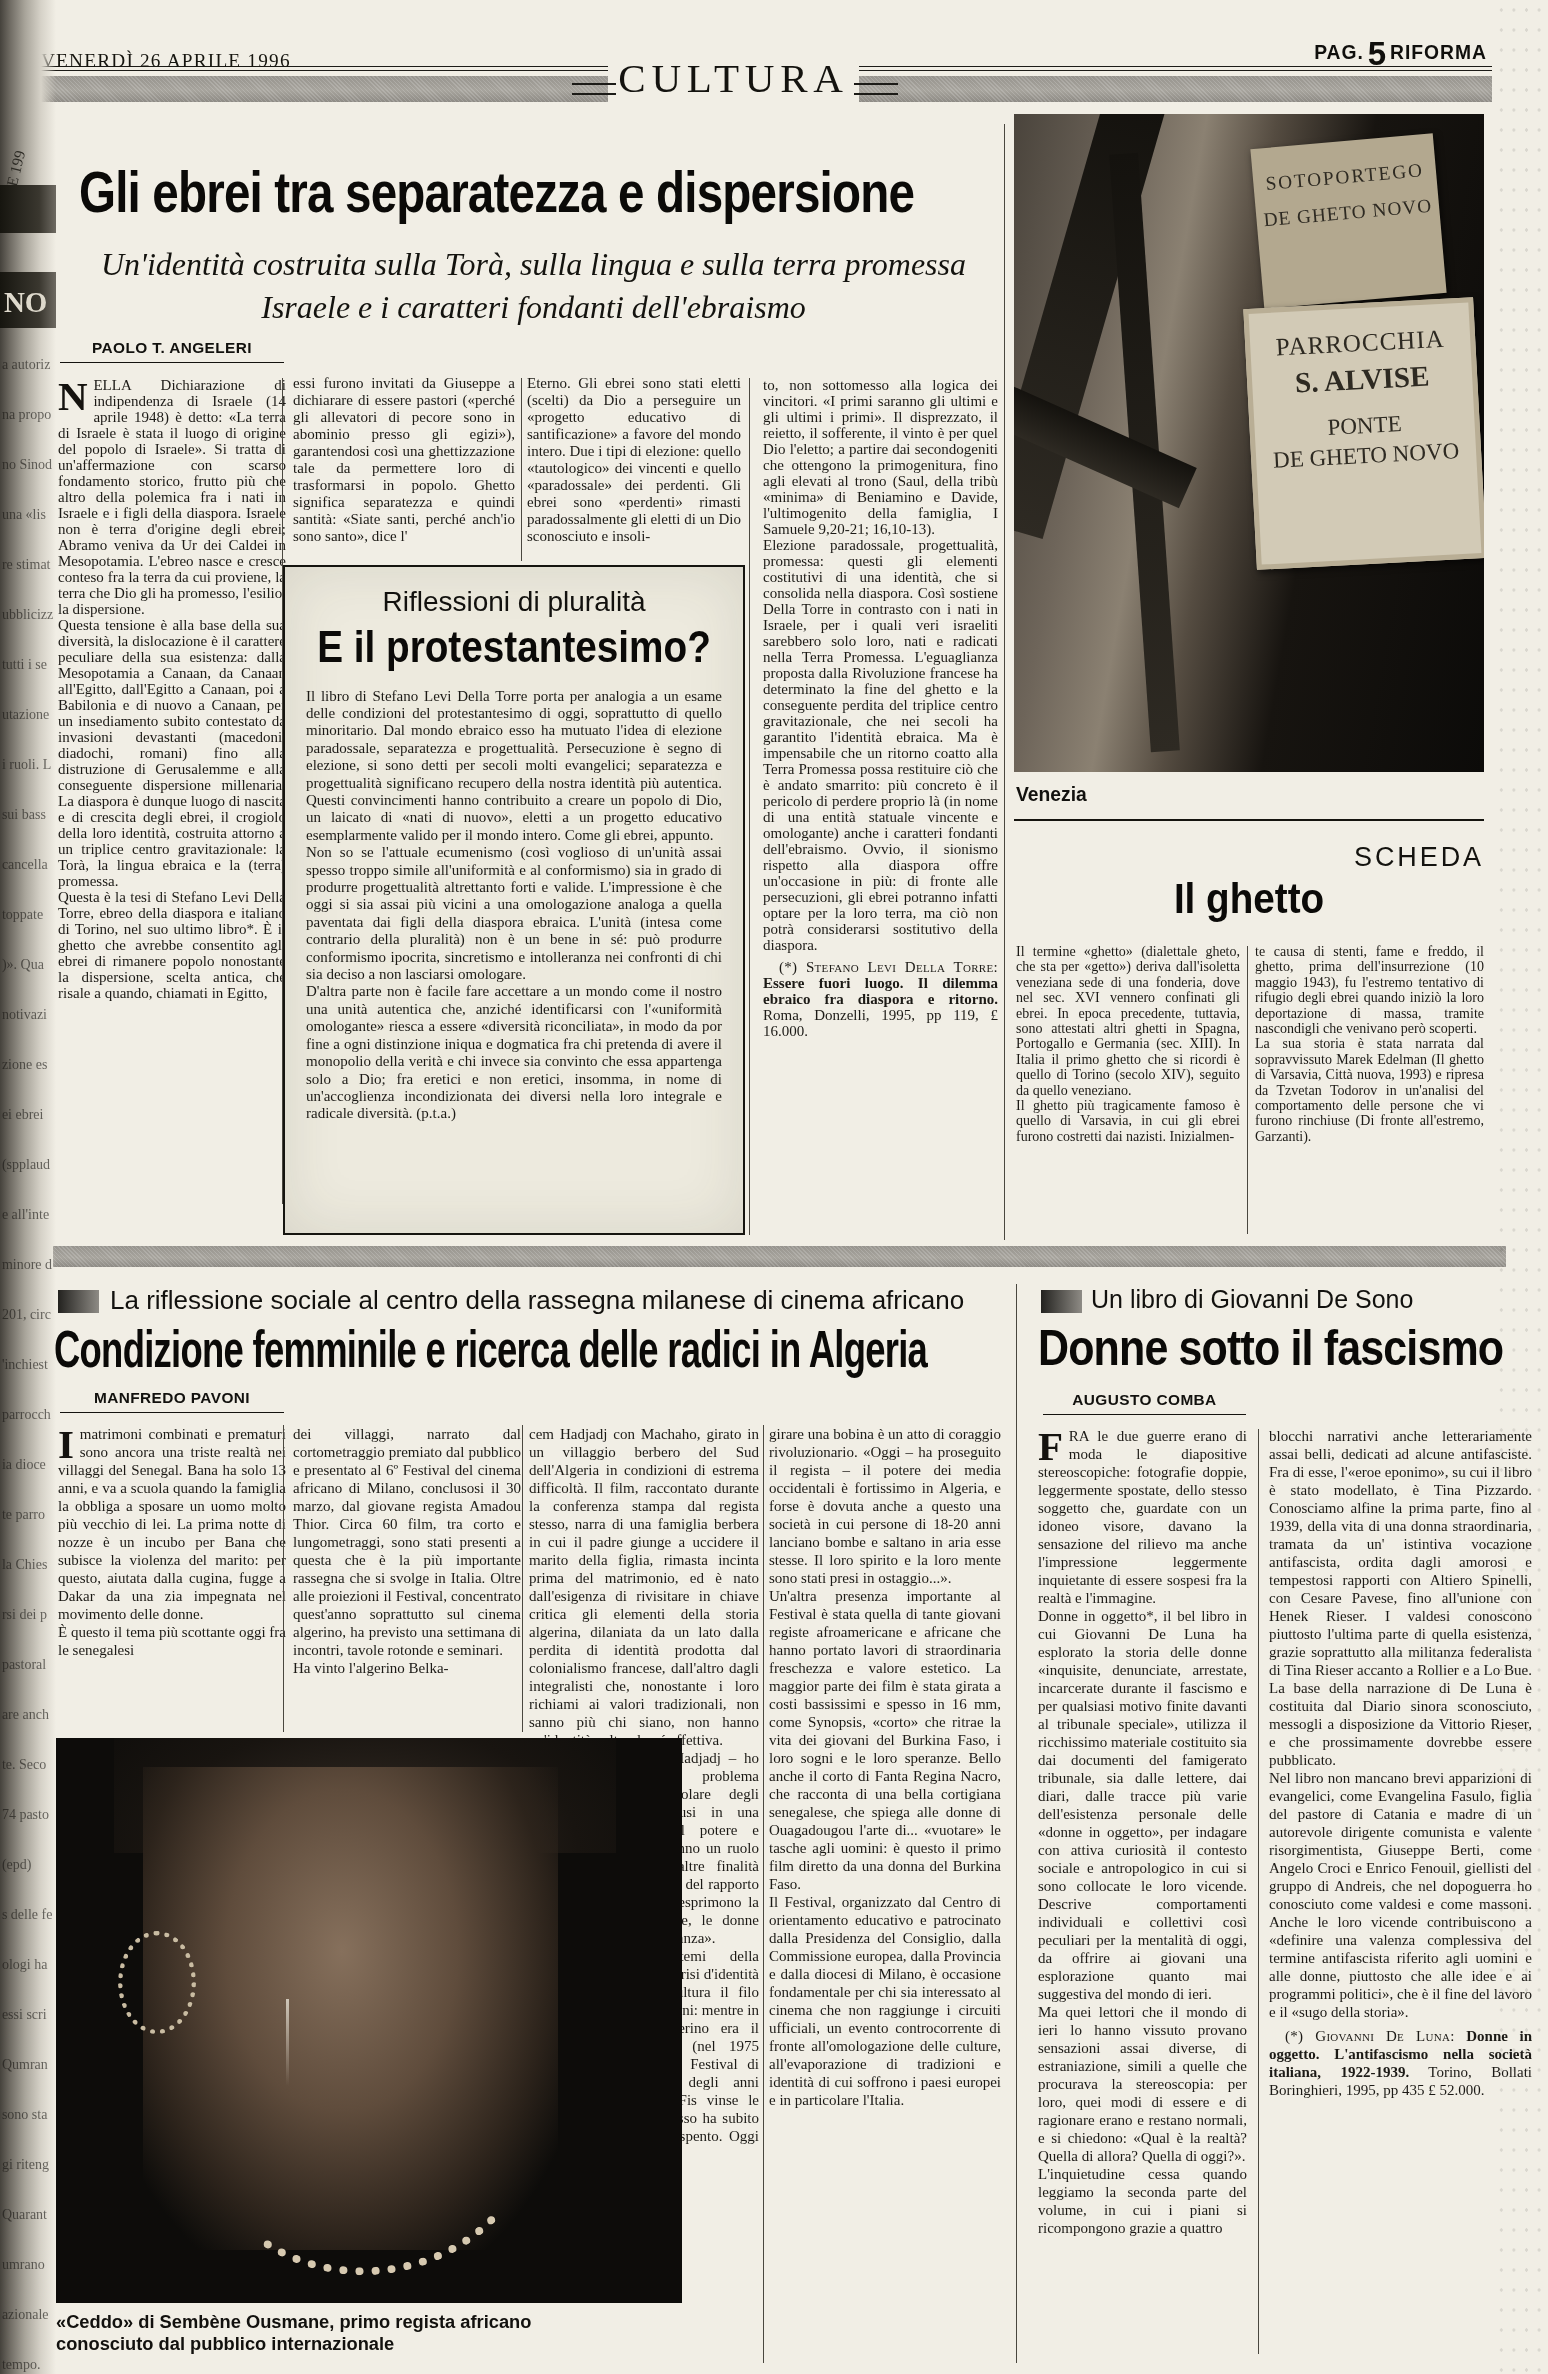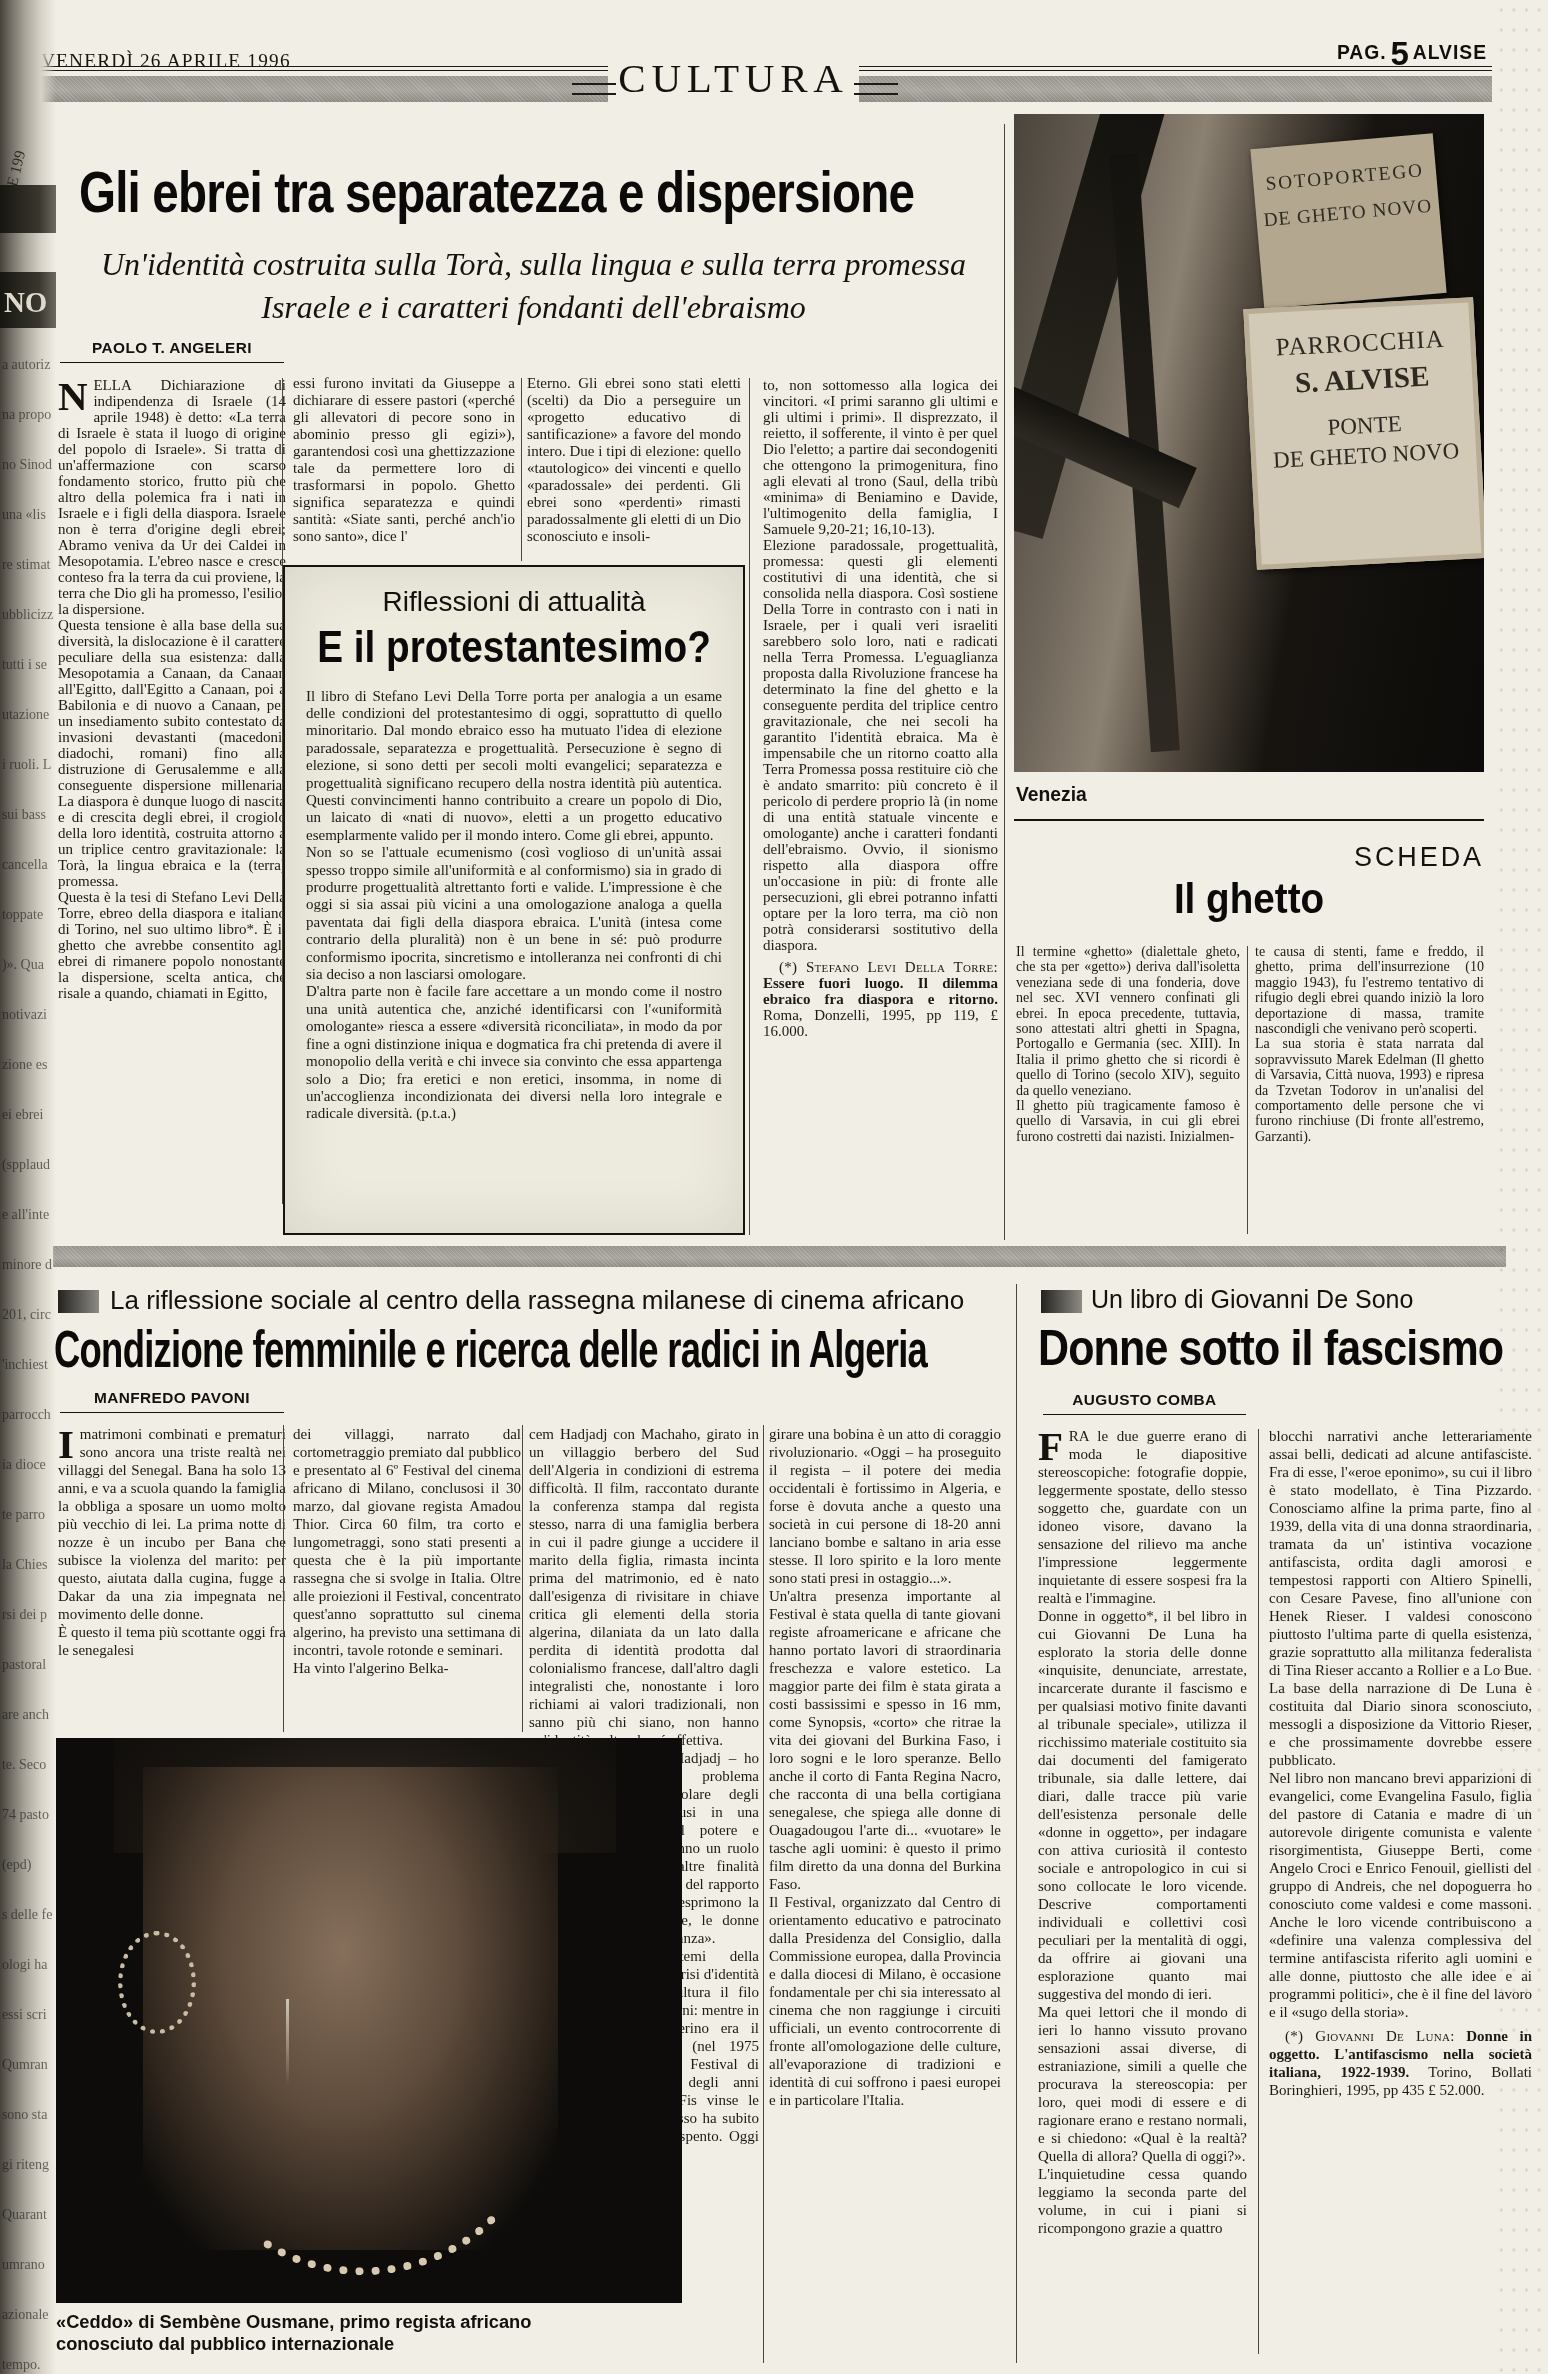--- a/index.html
+++ b/index.html
@@ -69,21 +69,21 @@
   .tear{position:absolute;left:230px;top:261px;width:2.9px;height:87px;background:linear-gradient(#cfc6b8,rgba(207,198,184,0));}
   .speckle{background-image:radial-gradient(rgba(0,0,0,.16) 1px,rgba(0,0,0,0) 1.4px);background-size:12.6px 20px;opacity:.6;}
 </style>
 </head>
 <body>
 
 <div class="page">
 
   <div class="abs dateline">VENERDÌ 26 APRILE 1996</div>
   <div class="abs pagnum">
-    <span class="lbl">PAG.</span><span class="num">5</span><span class="lbl">ALVISE</span>
+    <span class="lbl">PAG.</span><span class="num">5</span><span class="lbl">RIFORMA</span>
   </div>
   <div class="abs hairline" style="left:0;top:66px;width:1492px;"></div>
   <div class="abs hairline2" style="left:0;top:70px;width:1492px;"></div>
   <div class="abs grayband" style="left:0;top:76px;width:1492px;height:26px;"></div>
   <div class="abs cultura-gap" style="left:608px;top:48px;width:251px;height:62px;"></div>
   <div class="abs eqmark" style="left:572px;top:83px;"></div>
   <div class="abs eqmark" style="left:854px;top:83px;"></div>
   <div class="abs cultura" style="left:614px;top:54px;width:239px;">CULTURA</div>
 
   <div class="abs headline" style="left:79px;top:158px;font-size:58px;transform:scaleX(.82);">Gli ebrei tra separatezza e dispersione</div>
@@ -105,21 +105,21 @@
     <div class="flow">to, non sottomesso alla logica dei vincitori. «I primi saranno gli ultimi e gli ultimi i primi». Il disprezzato, il reietto, il sofferente, il vinto è per quel Dio l'eletto; a partire dai secondogeniti che ottengono la primogenitura, fino agli elevati al trono (Saul, della tribù «minima» di Beniamino e Davide, l'ultimogenito della famiglia, I Samuele 9,20-21; 16,10-13).
 Elezione paradossale, progettualità, promessa: questi gli elementi costitutivi di una identità, che si consolida nella diaspora. Così sostiene Della Torre in contrasto con i nati in Israele, per i quali veri israeliti sarebbero solo loro, nati e radicati nella Terra Promessa. L'eguaglianza proposta dalla Rivoluzione francese ha determinato la fine del ghetto e la conseguente perdita del triplice centro gravitazionale, che nei secoli ha garantito l'identità ebraica. Ma è impensabile che un ritorno coatto alla Terra Promessa possa restituire ciò che è andato smarrito: più concreto è il pericolo di perdere proprio là (in nome di una entità statuale vincente e omologante) anche i caratteri fondanti dell'ebraismo. Ovvio, il sionismo rispetto alla diaspora offre un'occasione in più: di fronte alle persecuzioni, gli ebrei potranno infatti optare per la loro terra, ma ciò non potrà considerarsi sostitutivo della diaspora.</div>
     <p class="footnote">
       <span class="fn-lead">(*) Stefano Levi Della Torre:</span>
       <span class="fn-bold">Essere fuori luogo. Il dilemma ebraico fra diaspora e ritorno.</span>
       <span>Roma, Donzelli, 1995, pp 119, £ 16.000.</span>
     </p>
   </div>
 
   <div class="abs inset" style="left:283px;top:565px;width:458px;height:666px;">
-    <div class="ikicker">Riflessioni di attualità</div>
+    <div class="ikicker">Riflessioni di pluralità</div>
     <div class="ititle">E il protestantesimo?</div>
     <div class="ibody">Il libro di Stefano Levi Della Torre porta per analogia a un esame delle condizioni del protestantesimo di oggi, soprattutto di quello minoritario. Dal mondo ebraico esso ha mutuato l'idea di elezione paradossale, separatezza e progettualità. Persecuzione è segno di elezione, si sono detti per secoli molti evangelici; separatezza e progettualità significano recupero della nostra identità più autentica. Questi convincimenti hanno contribuito a creare un popolo di Dio, un laicato di «nati di nuovo», eletti a un progetto educativo esemplarmente valido per il mondo intero. Come gli ebrei, appunto.
 Non so se l'attuale ecumenismo (così voglioso di un'unità assai spesso troppo simile all'uniformità e al conformismo) sia in grado di produrre progettualità altrettanto forti e valide. L'impressione è che oggi si sia assai più vicini a una omologazione analoga a quella paventata dai figli della diaspora ebraica. L'unità (intesa come contrario della pluralità) non è un bene in sé: può produrre conformismo ipocrita, sincretismo e intolleranza nei confronti di chi sia deciso a non lasciarsi omologare.
 D'altra parte non è facile fare accettare a un mondo come il nostro una unità autentica che, anziché identificarsi con l'«uniformità omologante» riesca a essere «diversità riconciliata», in modo da por fine a ogni distinzione iniqua e dogmatica fra chi pretenda di avere il monopolio della verità e chi invece sia convinto che essa appartenga solo a Dio; fra eretici e non eretici, insomma, in nome di un'accoglienza incondizionata dei diversi nella loro integrale e radicale diversità. (p.t.a.)</div>
   </div>
 
   <div class="abs vrule" style="left:282px;top:378px;height:826px;"></div>
   <div class="abs vrule" style="left:521px;top:378px;height:183px;"></div>
   <div class="abs vrule" style="left:749px;top:378px;height:857px;"></div>
   <div class="abs vrule" style="left:1004px;top:124px;height:1116px;"></div>

